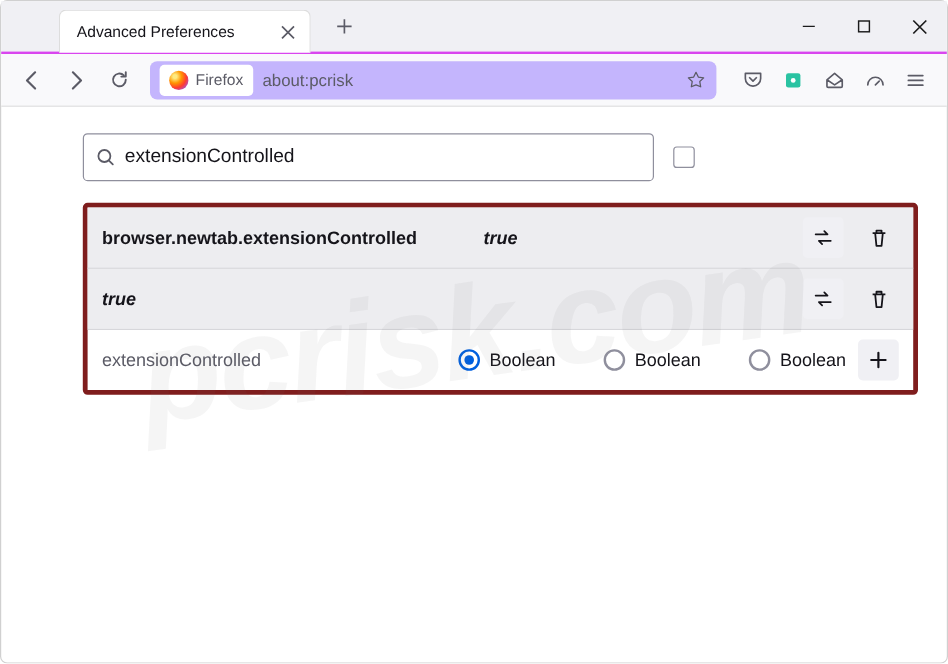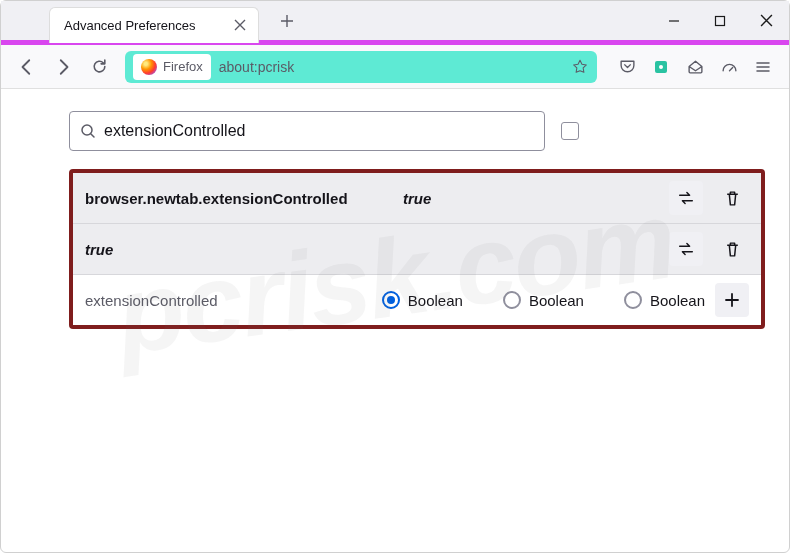--- a/index.html
+++ b/index.html
@@ -18,21 +18,21 @@
       border-radius: 6px;
       background: #fff;
       display: flex;
       flex-direction: column;
     }
     .titlebar {
       height: 44px;
       display: flex;
       align-items: center;
       background: #f0f0f4;
-      border-bottom: 5px solid #d946ef;
+      border-bottom: 2px solid #d946ef;
       padding-left: 48px;
     }
     .tab {
       height: 36px;
       background: #fff;
       border-radius: 6px 6px 0 0;
       display: flex;
       align-items: center;
       padding: 0 10px 0 14px;
       min-width: 210px;
@@ -60,21 +60,21 @@
       border-bottom: 1px solid #e0e0e0;
       background: #f9f9fb;
     }
     .tb-btn {
       width: 32px; height: 32px; display: flex; align-items: center; justify-content: center;
       color: #5b5b66; border-radius: 4px; cursor: pointer;
     }
     .address-bar {
       flex: 1;
       height: 32px;
-      background: #5eead4;
+      background: #c4b5fd;
       border-radius: 6px;
       display: flex;
       align-items: center;
       padding: 0 8px;
       margin: 0 6px;
       gap: 8px;
     }
     .identity-box {
       display: flex; align-items: center; gap: 6px;
       background: #fff;

